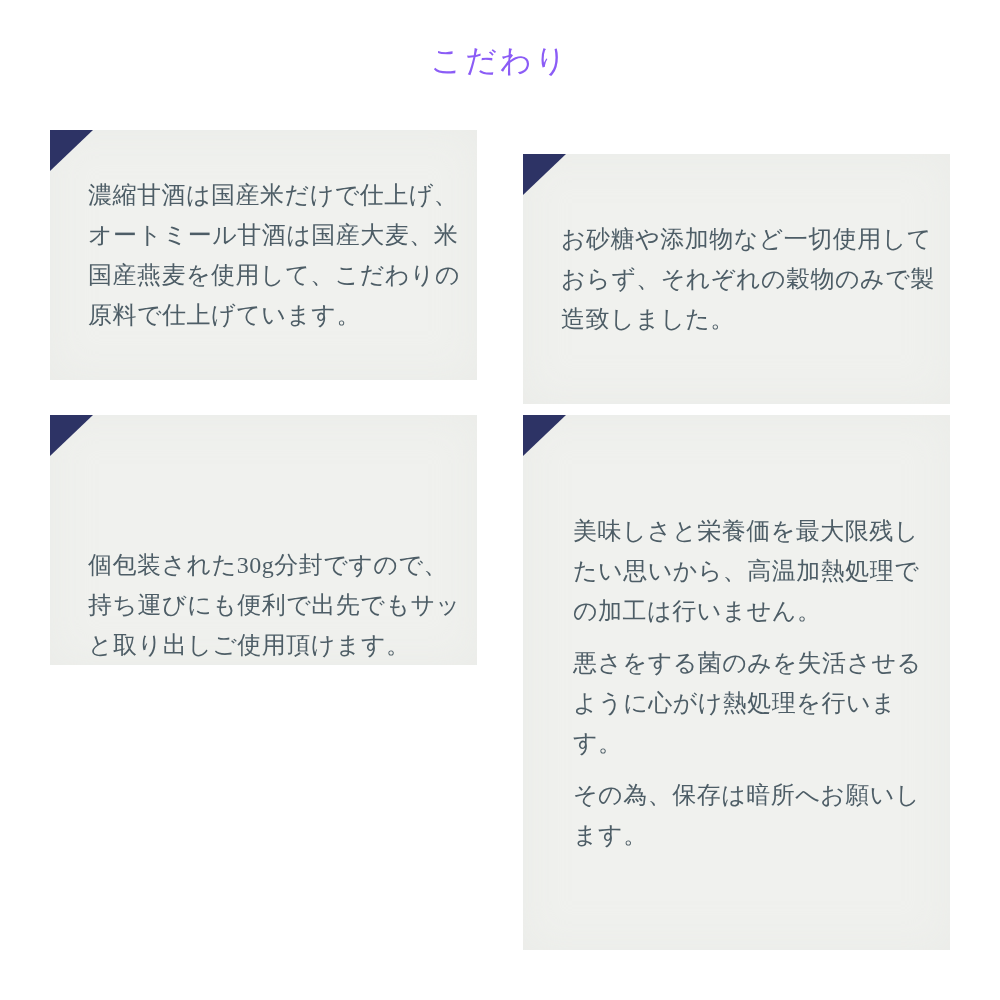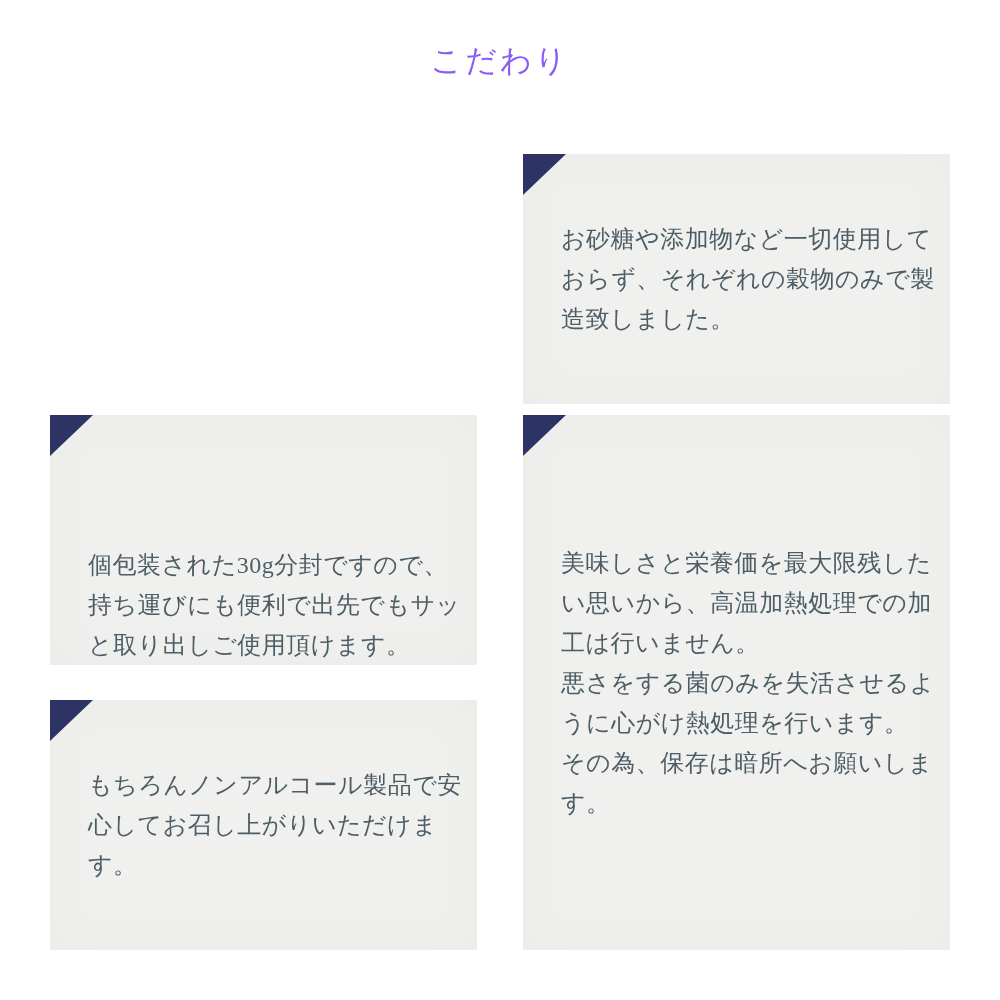--- a/index.html
+++ b/index.html
@@ -53,45 +53,45 @@
   }
   .card-text {
     padding: 0 14px 0 38px;
     font-size: 24px;
     line-height: 40px;
     letter-spacing: 0.5px;
     color: #4d5d66;
     text-align: left;
   }
   .card-text p {
-    margin: 0;
+    margin: 12px;
   }
 </style>
 </head>
 <body>
 
 <div class="page">
 
   <h2 class="section-title">こだわり</h2>
 
+  <div class="card card-tl">
+    <span class="corner-tri"></span>
+    <div class="card-text">濃縮甘酒は国産米だけで仕上げ、オートミール甘酒は国産大麦、米国産燕麦を使用して、こだわりの原料で仕上げています。</div>
+  </div>
 
   <div class="card card-tr">
     <span class="corner-tri"></span>
     <div class="card-text">お砂糖や添加物など一切使用しておらず、それぞれの穀物のみで製造致しました。</div>
   </div>
 
   <div class="card card-ml">
     <span class="corner-tri"></span>
     <div class="card-text">個包装された30g分封ですので、持ち運びにも便利で出先でもサッと取り出しご使用頂けます。</div>
   </div>
 
-  <div class="card card-bl">
-    <span class="corner-tri"></span>
-    <div class="card-text">もちろんノンアルコール製品で安心してお召し上がりいただけます。</div>
-  </div>
 
   <div class="card card-rtall">
     <span class="corner-tri"></span>
     <div class="card-text">
       <p>美味しさと栄養価を最大限残したい思いから、高温加熱処理での加工は行いません。</p>
       <p>悪さをする菌のみを失活させるように心がけ熱処理を行います。</p>
       <p>その為、保存は暗所へお願いします。</p>
     </div>
   </div>
 

